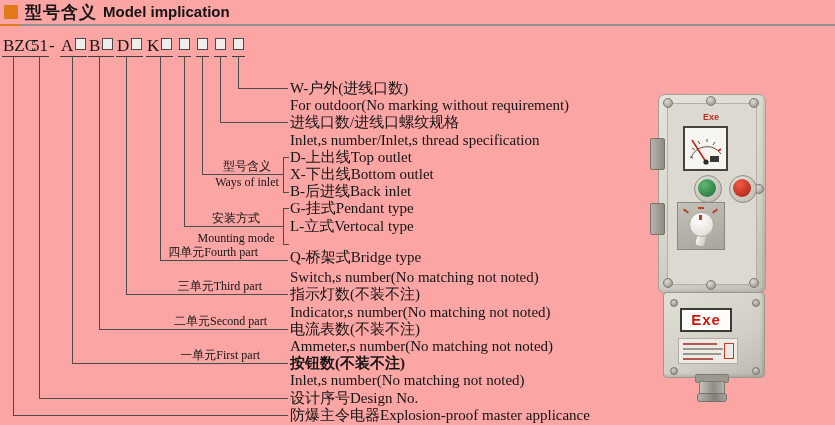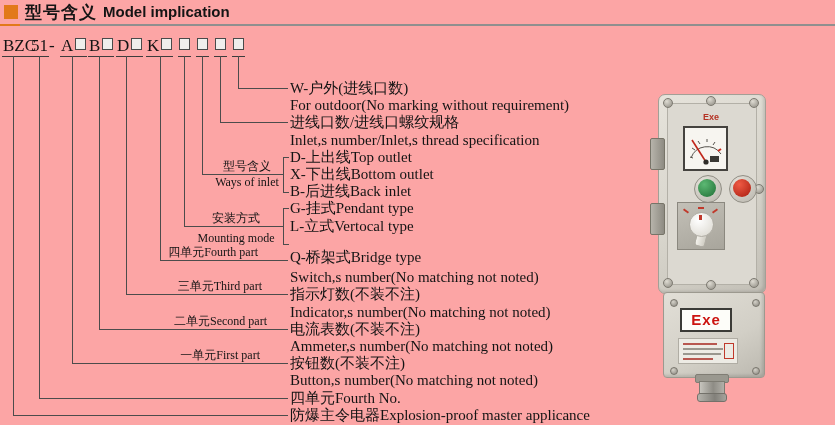--- a/index.html
+++ b/index.html
@@ -144,23 +144,23 @@
   <div class="row" style="top:165px;">X-下出线Bottom outlet</div>
   <div class="row" style="top:182px;">B-后进线Back inlet</div>
   <div class="row" style="top:199px;">G-挂式Pendant type</div>
   <div class="row" style="top:217px;">L-立式Vertocal type</div>
   <div class="row" style="top:234px;margin-top:14px;">Q-桥架式Bridge type</div>
   <div class="row" style="top:268px;">Switch,s number(No matching not noted)</div>
   <div class="row" style="top:285px;">指示灯数(不装不注)</div>
   <div class="row" style="top:303px;">Indicator,s number(No matching not noted)</div>
   <div class="row" style="top:320px;">电流表数(不装不注)</div>
   <div class="row" style="top:337px;">Ammeter,s number(No matching not noted)</div>
-  <div class="row" style="top:354px;">按钮数(不装不注)</div>
-  <div class="row" style="top:371px;">Button,s number(No matching not noted)</div>
-  <div class="row" style="top:389px;">四单元Fourth No.</div>
+  <div class="row" style="top:354px;font-weight:bold;">按钮数(不装不注)</div>
+  <div class="row" style="top:371px;">Inlet,s number(No matching not noted)</div>
+  <div class="row" style="top:389px;">设计序号Design No.</div>
   <div class="row" style="top:406px;">防爆主令电器Explosion-proof master applicance</div>
 
   <div class="lbl" style="left:212px;top:160px;width:70px;">型号含义</div>
   <div class="lbl" style="left:208px;top:176px;width:78px;">Ways of inlet</div>
   <div class="lbl" style="left:202px;top:212px;width:68px;">安装方式</div>
   <div class="lbl" style="left:192px;top:232px;width:88px;">Mounting mode</div>
   <div class="lbl-r" style="left:132px;top:246px;width:126px;">四单元Fourth part</div>
   <div class="lbl-r" style="left:130px;top:280px;width:132px;">三单元Third part</div>
   <div class="lbl-r" style="left:135px;top:315px;width:132px;">二单元Second part</div>
   <div class="lbl-r" style="left:130px;top:349px;width:130px;">一单元First part</div>

